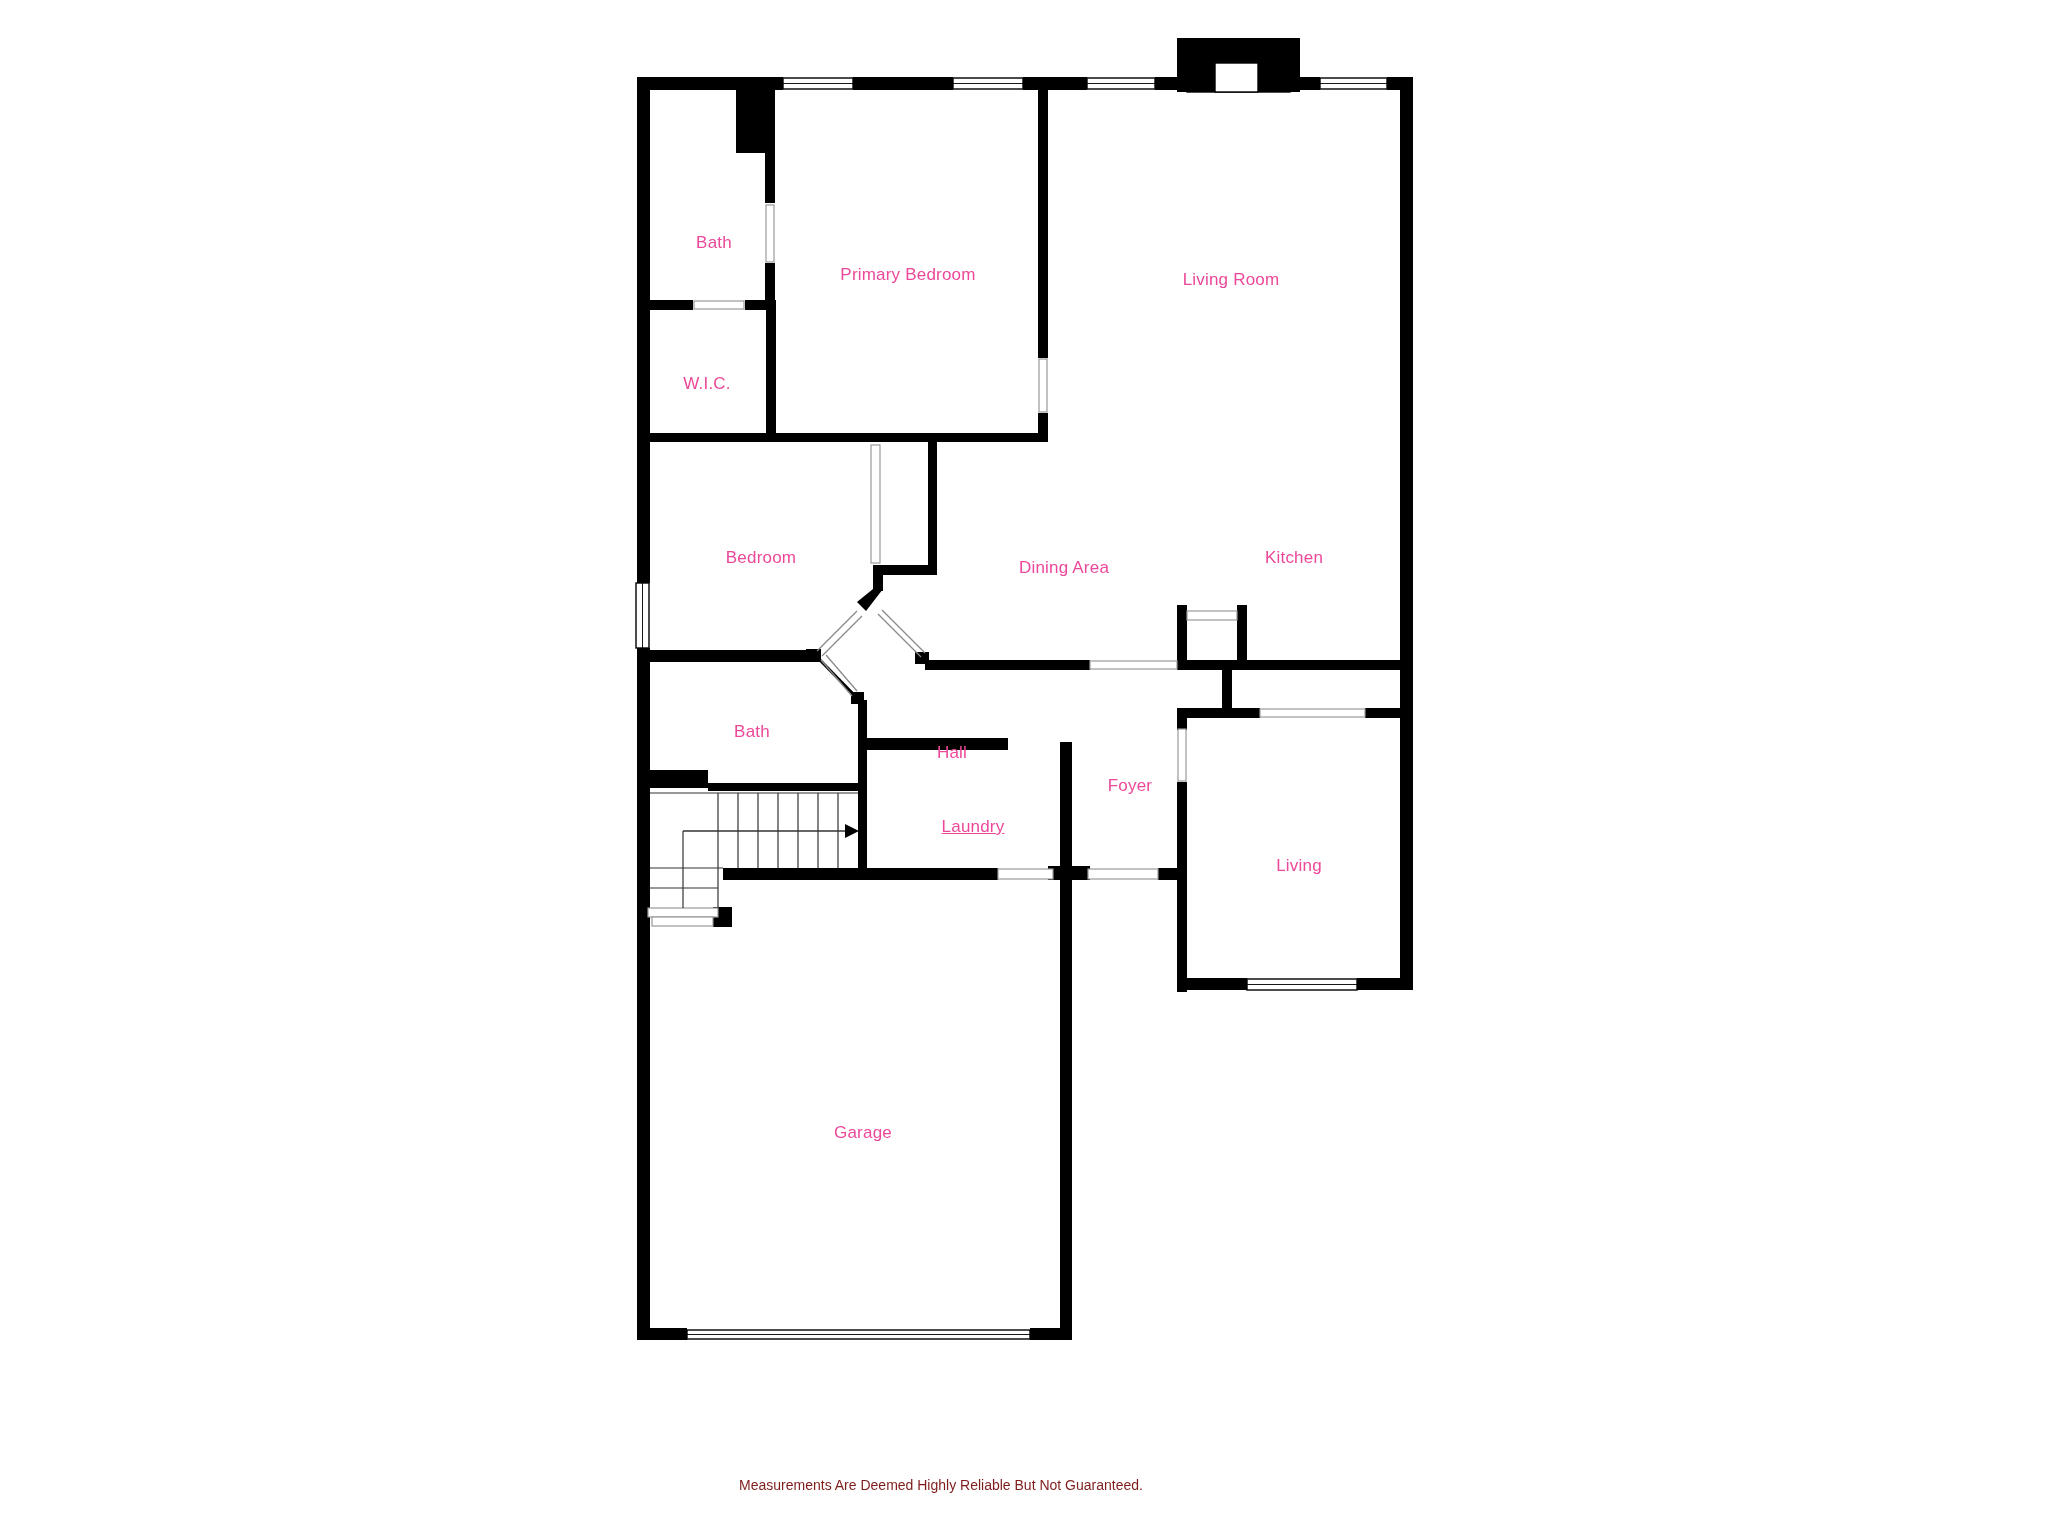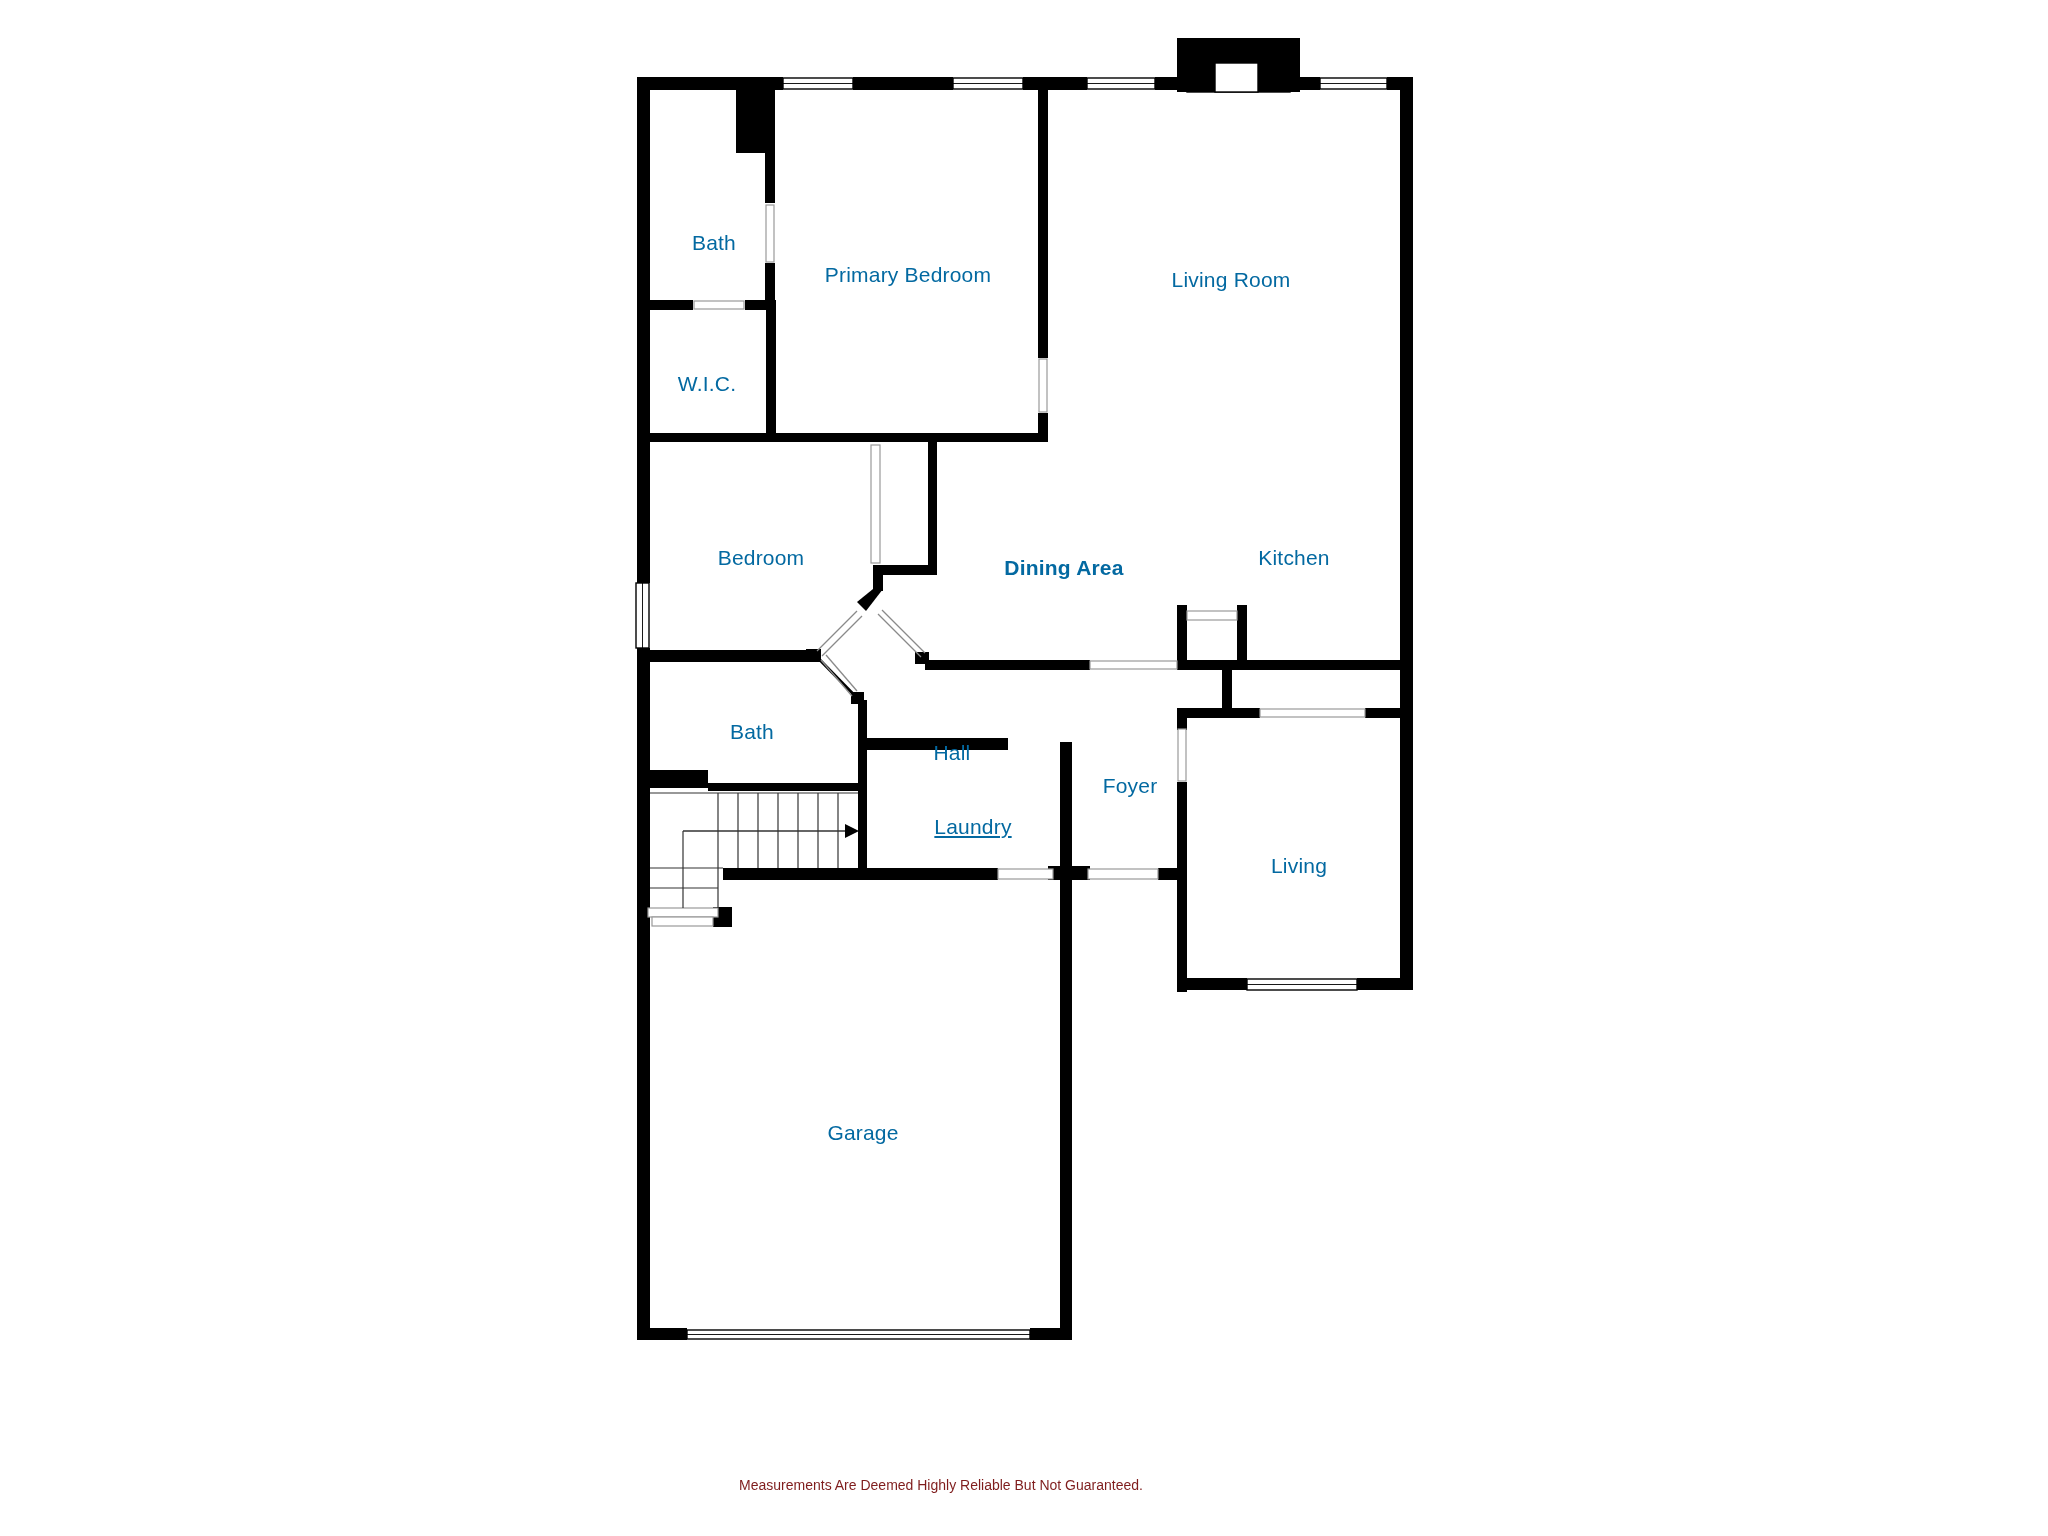--- a/index.html
+++ b/index.html
@@ -8,22 +8,22 @@
     width:2048px;height:1536px;
     background:#ffffff;
     font-family:"Liberation Sans", sans-serif;
     overflow:hidden;
   }
   .plan-svg{position:absolute;left:0;top:0;width:2048px;height:1536px;}
   #room-labels{position:absolute;left:0;top:0;width:100%;height:100%;pointer-events:none;}
   .room-label{
     position:absolute;
     transform:translate(-50%,-50%);
-    font-size:21px;
-    color:#0369a1;
+    font-size:17px;
+    color:#ec4899;
     white-space:nowrap;
     letter-spacing:0.2px;
   }
   .disclaimer{
     position:absolute;
     left:941px;top:1485px;
     transform:translate(-50%,-50%);
     font-size:14px;
     color:#7f1d1d;
     white-space:nowrap;
@@ -173,21 +173,21 @@
       <polygon points="845,824 859,831 845,838" fill="#000" stroke="none"></polygon>
     </g>
   </svg>
 
   <div id="room-labels">
       <span class="room-label" style="left: 714px; top: 243px;">Bath</span>
       <span class="room-label" style="left: 908px; top: 275px;">Primary Bedroom</span>
       <span class="room-label" style="left: 1231px; top: 280px;">Living Room</span>
       <span class="room-label" style="left: 707px; top: 384px;">W.I.C.</span>
       <span class="room-label" style="left: 761px; top: 558px;">Bedroom</span>
-      <span class="room-label" style="left: 1064px; top: 568px; font-weight: bold;">Dining Area</span>
+      <span class="room-label" style="left: 1064px; top: 568px;">Dining Area</span>
       <span class="room-label" style="left: 1294px; top: 558px;">Kitchen</span>
       <span class="room-label" style="left: 752px; top: 732px;">Bath</span>
       <span class="room-label" style="left: 952px; top: 711px; margin-top: 42px;">Hall</span>
       <span class="room-label" style="left: 1130px; top: 786px;">Foyer</span>
       <span class="room-label" style="left: 973px; top: 827px; text-decoration: underline;">Laundry</span>
       <span class="room-label" style="left: 1299px; top: 866px;">Living</span>
       <span class="room-label" style="left: 863px; top: 1133px;">Garage</span>
     </div>
 
   <div class="disclaimer">Measurements Are Deemed Highly Reliable But Not Guaranteed.</div>

